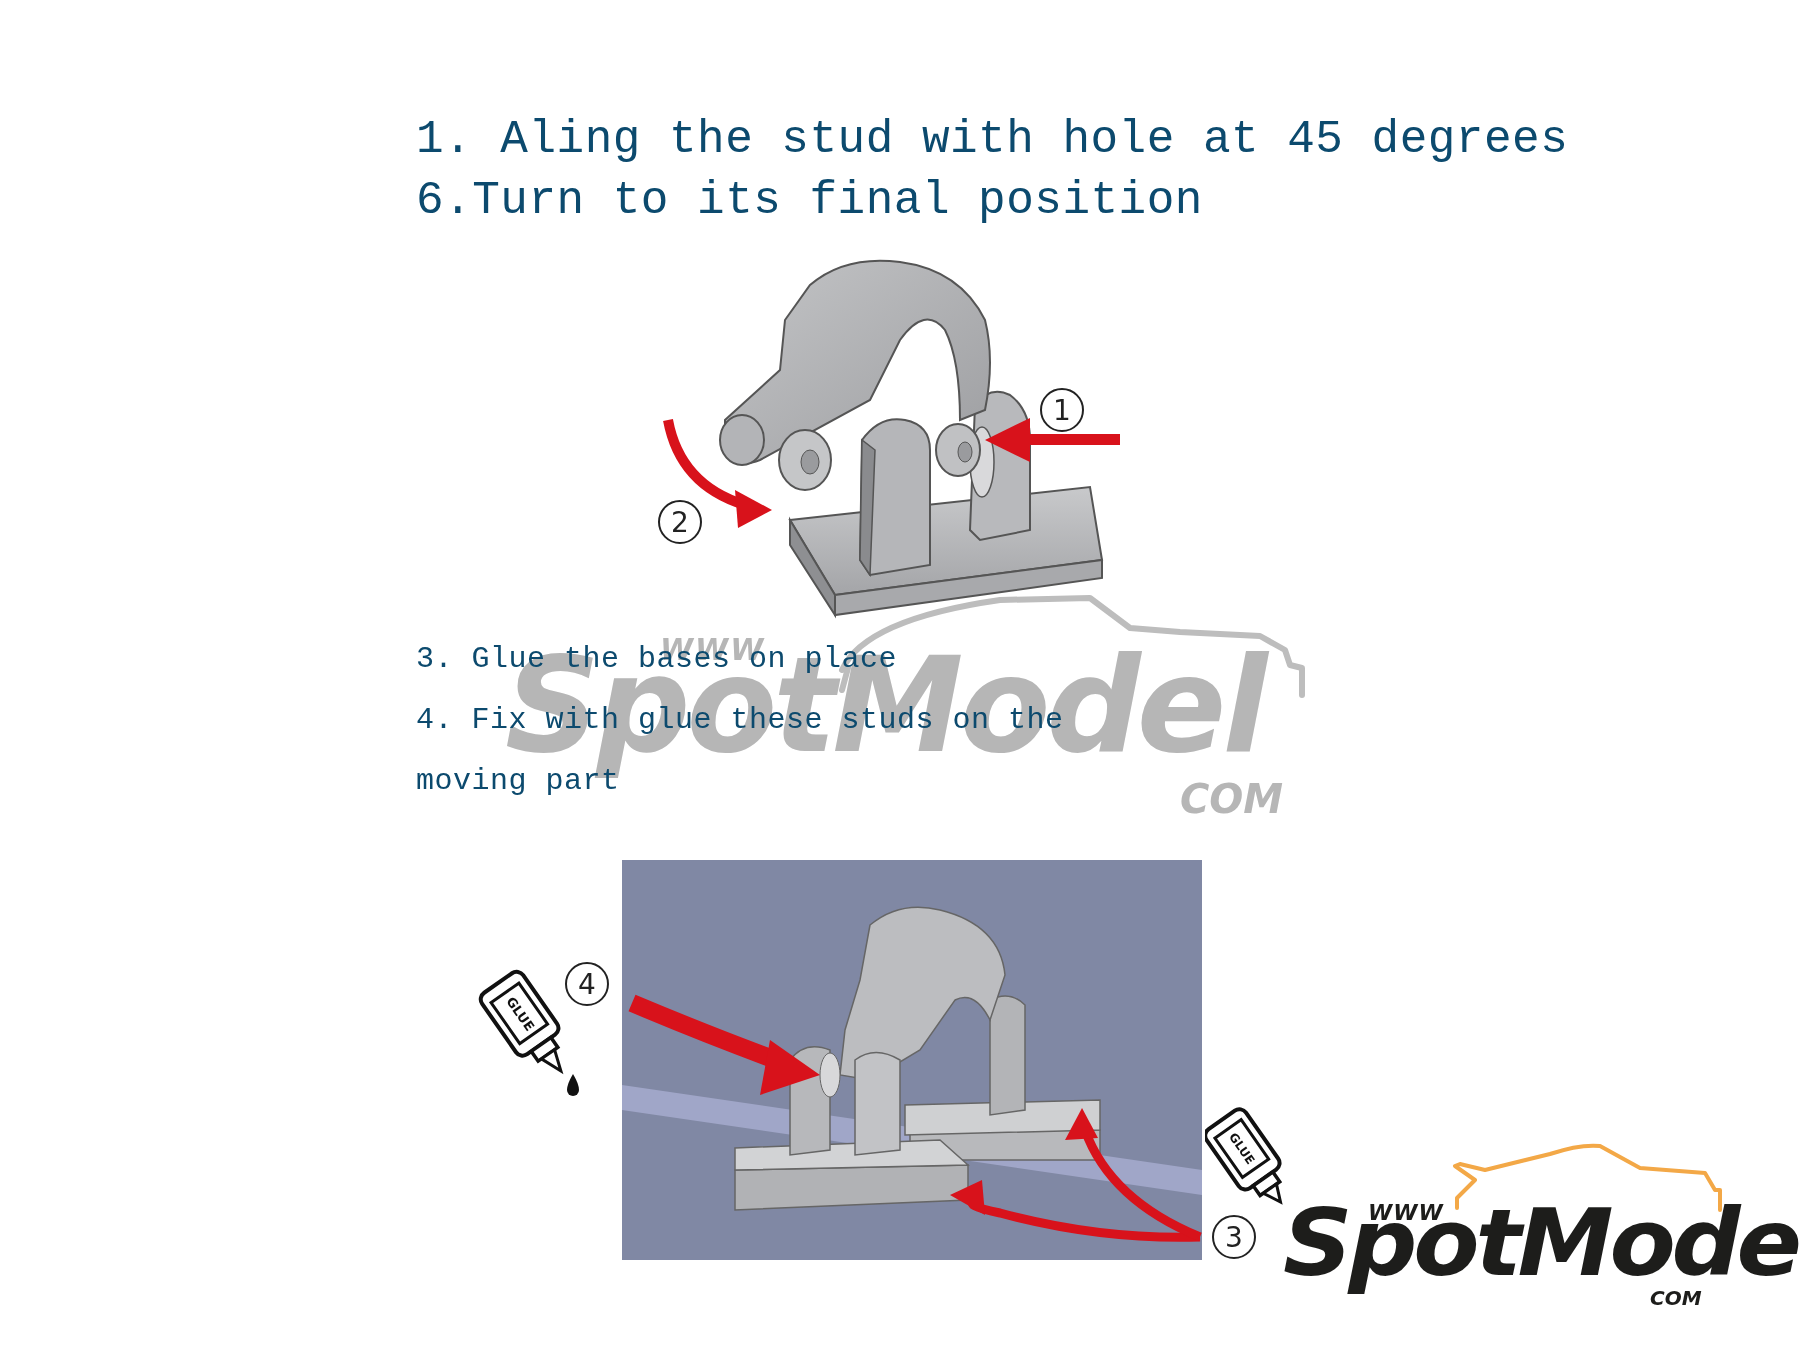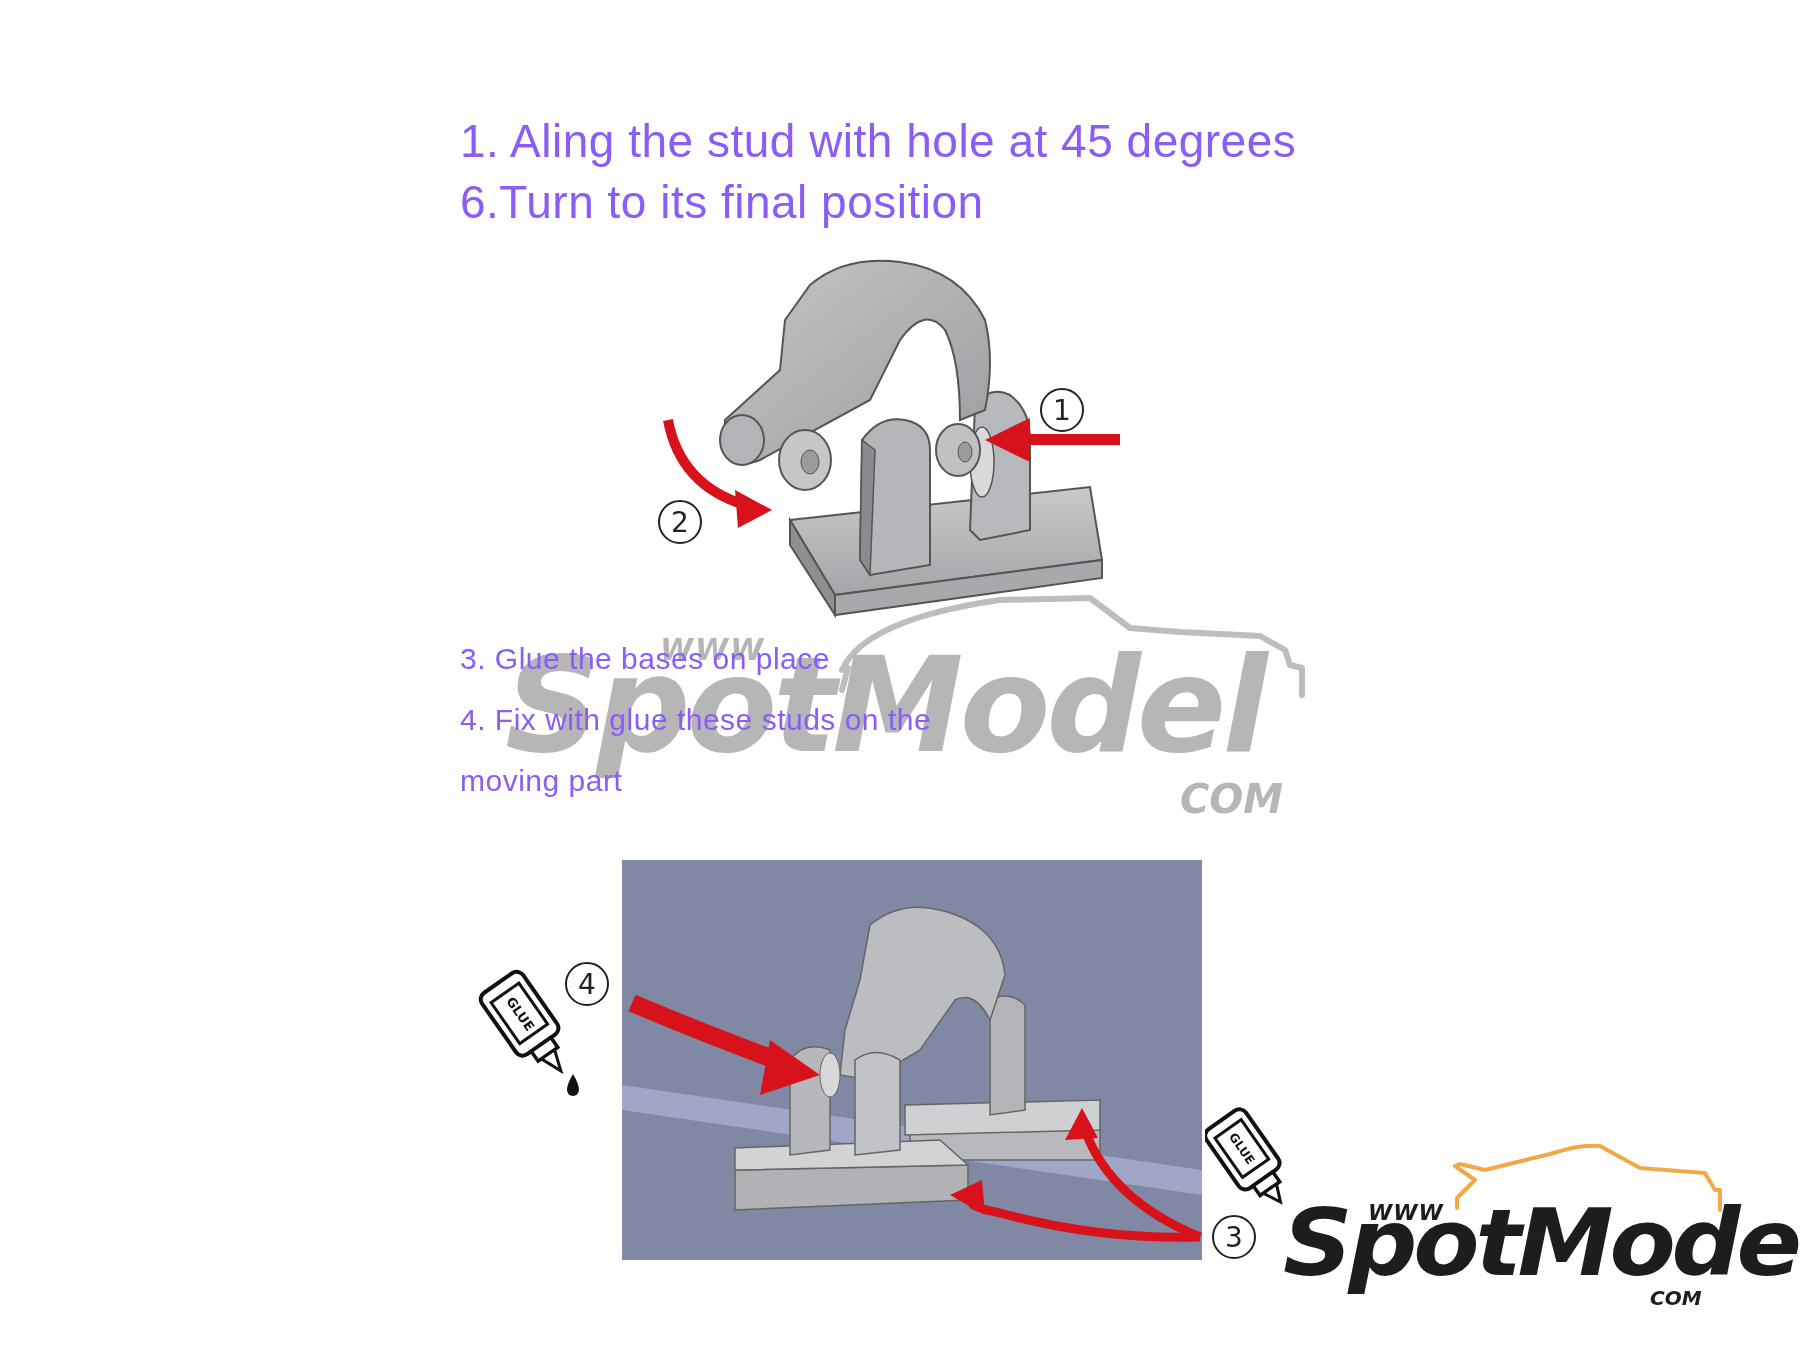--- a/index.html
+++ b/index.html
@@ -1,20 +1,20 @@
 <!DOCTYPE html>
 <html><head>
 <meta charset="utf-8">
 <style>
   html, body { margin:0; padding:0; background:#ffffff; }
   body { width:1800px; height:1350px; position:relative; overflow:hidden;
          font-family:"DejaVu Sans", "Liberation Sans", sans-serif; }
   .layer { position:absolute; left:0; top:0; width:1800px; height:1350px; }
-  .step-text { position:absolute; left:416px; color:#8b5cf6; white-space:nowrap;
-               font-family:Liberation Sans, sans-serif; letter-spacing:0.5px; z-index:3;margin-left:44px; }
+  .step-text { position:absolute; left:416px; color:#0c4a6e; white-space:nowrap;
+               font-family:Liberation Mono, monospace; letter-spacing:0.5px; z-index:3; }
   .top { font-size:46px; }
   .mid { font-size:30px; }
   .wm-text { position:absolute; font-family:"DejaVu Sans", sans-serif; font-weight:bold;
              font-style:italic; color:#b6b6b6; z-index:2; white-space:nowrap; }
   .logo-text { position:absolute; font-family:"DejaVu Sans", sans-serif; font-weight:bold;
                font-style:italic; color:#1d1d1b; white-space:nowrap; z-index:5; }
   .callout { position:absolute; width:44px; height:44px; border:2.5px solid #222;
              border-radius:50%; box-sizing:border-box; display:flex; align-items:center;
              justify-content:center; font-size:28px; color:#222; background:#fff; z-index:4;
              font-family:"DejaVu Sans", sans-serif; }

